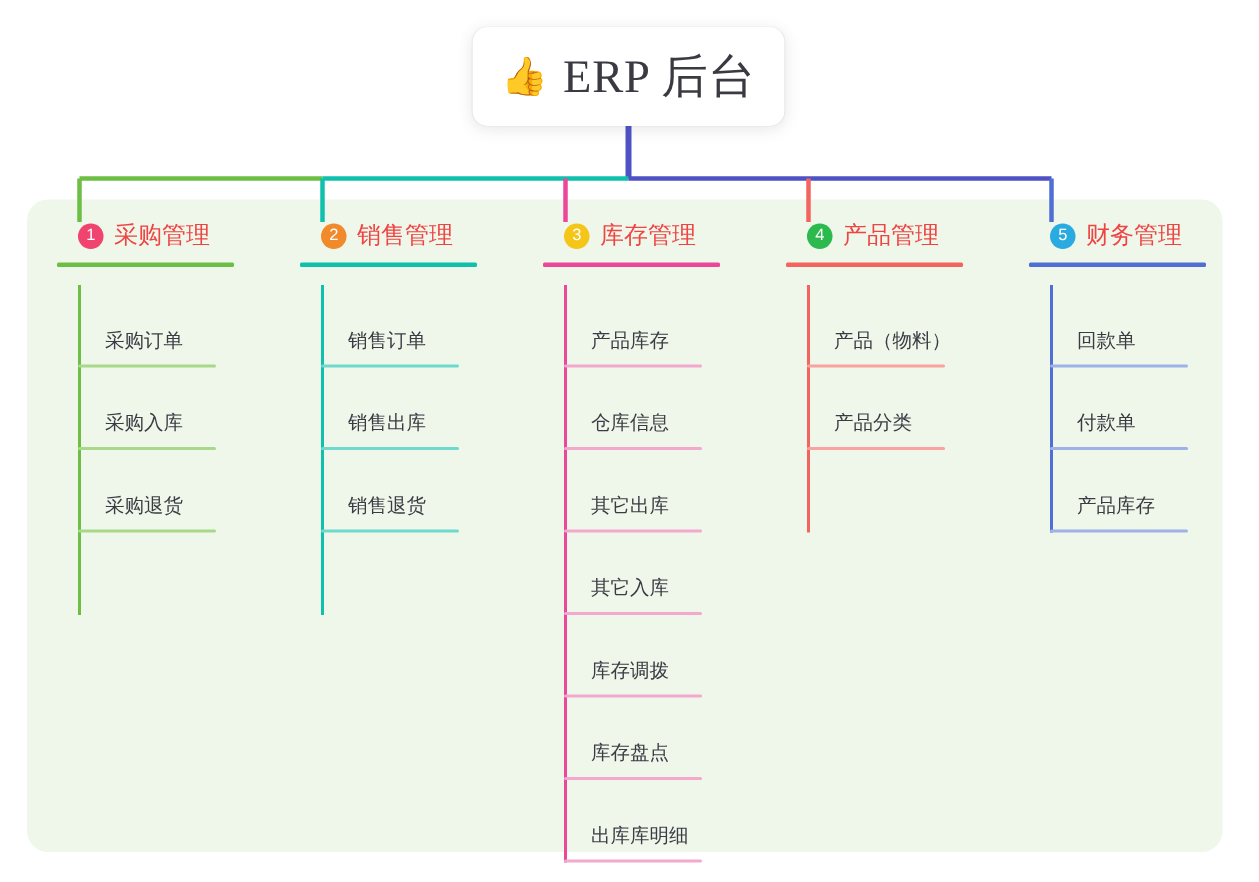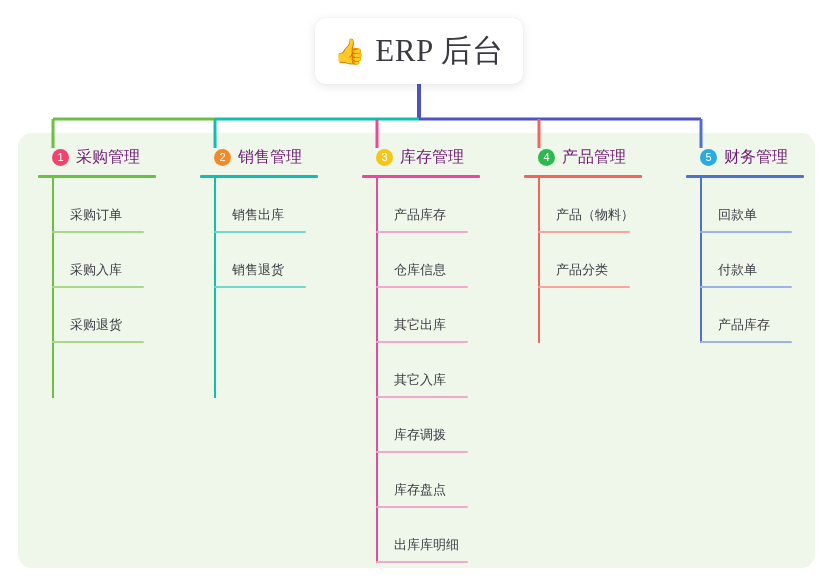--- a/index.html
+++ b/index.html
@@ -90,33 +90,33 @@
     border-radius: 50%;
     color: #ffffff;
     font-size: 11px;
     line-height: 17px;
     text-align: center;
     flex: 0 0 auto;
     font-weight: normal;
   }
   .col-title {
     font-size: 16px;
-    color: #701a75;
+    color: #ef4444;
     white-space: nowrap;
   }
   .col-rule {
     height: 3px;
     margin-top: 7px;
     border-radius: 1px;
   }
 
   
   .leaves {
     position: relative;
-    margin-top: 0;
+    margin-top: 12px;
   }
   .spine {
     position: absolute;
     left: 14px;
     top: 0;
     width: 2px;
   }
   .leaf {
     position: relative;
     height: 55px;
@@ -185,20 +185,24 @@
     </div>
     <div class="column" style="left: 200px;">
       <div class="col-header">
         <span class="badge" style="background: rgb(240, 138, 42);">2</span>
         <span class="col-title">销售管理</span>
       </div>
       <div class="col-rule" style="background: rgb(15, 192, 173); width: 118px;"></div>
       <div class="leaves">
         <div class="spine" style="background: rgb(15, 192, 173); height: 220px;"></div>
         <div class="leaf">
+          <span class="leaf-label">销售订单</span>
+          <div class="leaf-rule" style="background: rgb(111, 217, 205);"></div>
+        </div>
+        <div class="leaf">
           <span class="leaf-label">销售出库</span>
           <div class="leaf-rule" style="background: rgb(111, 217, 205);"></div>
         </div>
         <div class="leaf">
           <span class="leaf-label">销售退货</span>
           <div class="leaf-rule" style="background: rgb(111, 217, 205);"></div>
         </div>
       </div>
     </div>
     <div class="column" style="left: 362px;">

